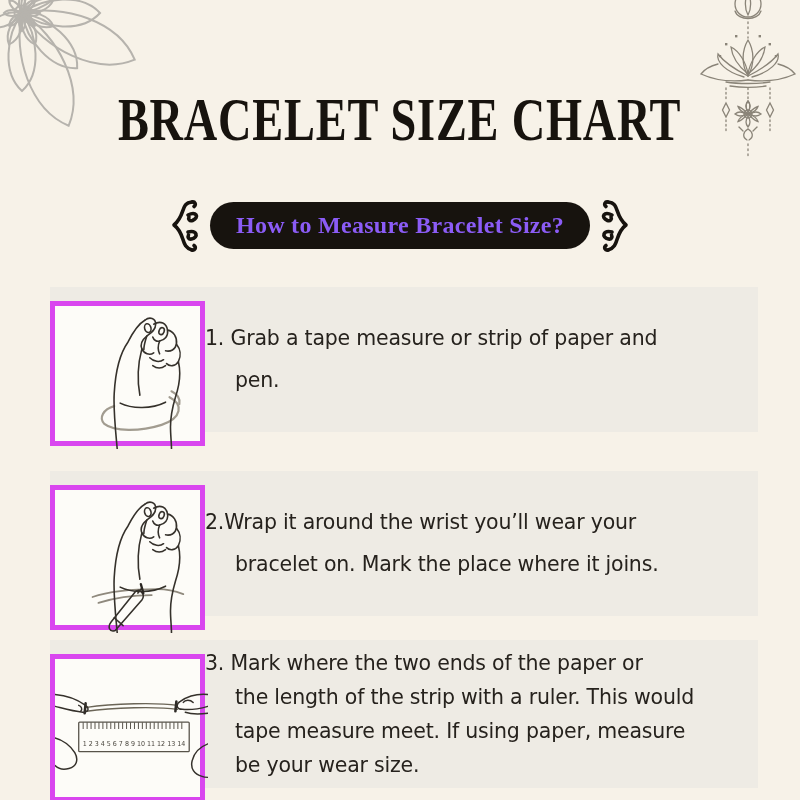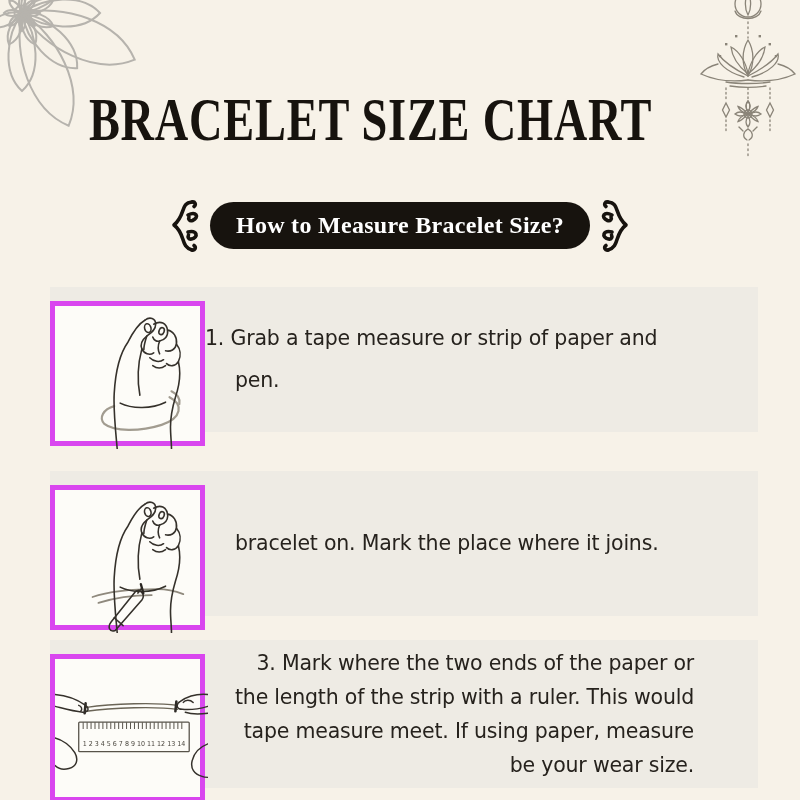--- a/index.html
+++ b/index.html
@@ -7,42 +7,42 @@
     width:800px; height:800px;
     background:#f7f2e8;
     font-family:"DejaVu Sans", sans-serif;
     color:#26221d;
     position:relative;
     overflow:hidden;
   }
   .corner-mandala { position:absolute; top:0; left:0; }
   .lotus-ornament { position:absolute; top:0; right:2px; }
 
-  .title-wrap { margin-top:48px; text-align:left; }
+  .title-wrap { margin-top:48px; text-align:center; }
   .page-title {
     display:inline-block;
     font-family:"Liberation Serif", serif;
     font-weight:700;
     font-size:61px;
     letter-spacing:1px;
     color:#17130e;
     white-space:nowrap;
     transform:scaleX(0.76);
     transform-origin:center top;
     line-height:1.0;
   }
 
   .badge-row {
     margin-top:7px;
     display:flex; justify-content:center; align-items:center;
     gap:10px; height:56px;
   }
   .badge-pill {
     background:#17130e;
-    color:#ffffff;
+    color:#8b5cf6;
     font-family:"Liberation Serif", serif;
     font-weight:700;
     font-size:24px;
     letter-spacing:0.3px;
     border-radius:26px;
     height:47px;
     display:flex; align-items:center;
     padding:0 26px;
     white-space:nowrap;
   }
@@ -62,21 +62,21 @@
   .illus-box {
     flex:none;
     width:155px; height:100%;
     background:#fdfcf8;
     border:5px solid #d946ef;
     box-sizing:border-box;
     margin-top:28px;
   }
   .step-text { font-size:20.5px; letter-spacing:-0.2px; }
   .step:nth-child(-n+2) .step-text { line-height:42px; }
-  .step:nth-child(3) .step-text { line-height:34px;text-align:right; }
+  .step:nth-child(3) .step-text { line-height:34px; }
   .cont { padding-left:30px; }
   svg { display:block; }
 </style>
 </head>
 <body>
 
 <svg width="0" height="0" style="position:absolute" aria-hidden="true">
   <defs>
     <g id="fist-hand" fill="none" stroke="#35312b" stroke-width="1.6" stroke-linecap="round" stroke-linejoin="round">
       <path d="M63,144 C61,122 59,104 60,88 C61,70 64,50 74,36 C78,28 84,18 91,14"></path>
@@ -235,20 +235,21 @@
           <use href="#fist-hand"></use>
           <g fill="none" stroke="#35312b" stroke-width="1.6" stroke-linecap="round" stroke-linejoin="round">
             <path d="M82,102 L57,133 C53,138 55,144 61,142 L88,111 C91,107 89,103 85,101 Z"></path>
             <path d="M60,129 L69,137"></path>
             <path d="M84,104 L87,100"></path>
           </g>
           <path d="M87,95 L89.5,104" stroke="#2b2722" stroke-width="2.4" stroke-linecap="round"></path>
         </svg>
       </div>
       <div class="step-text">
+        <div class="line1">2.Wrap it around the wrist you’ll wear your</div>
         <div class="cont">bracelet on. Mark the place where it joins.</div>
       </div>
     </div>
 
     <div class="step">
       <div class="illus-box">
         <svg width="153" height="146" viewBox="0 0 155 148">
           <g fill="none" stroke="#6b6557" stroke-width="1.4" stroke-linecap="round">
             <path d="M32,49 C58,45 104,44 124,47"></path>
             <path d="M32,53 C58,49 104,48 124,51"></path>

